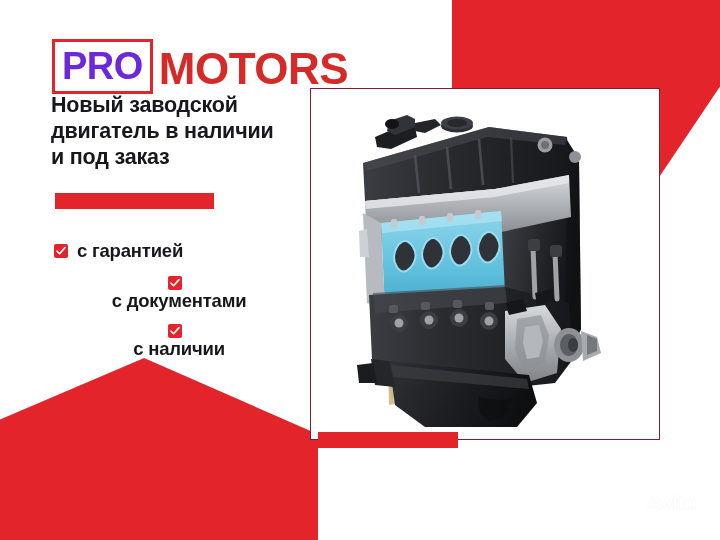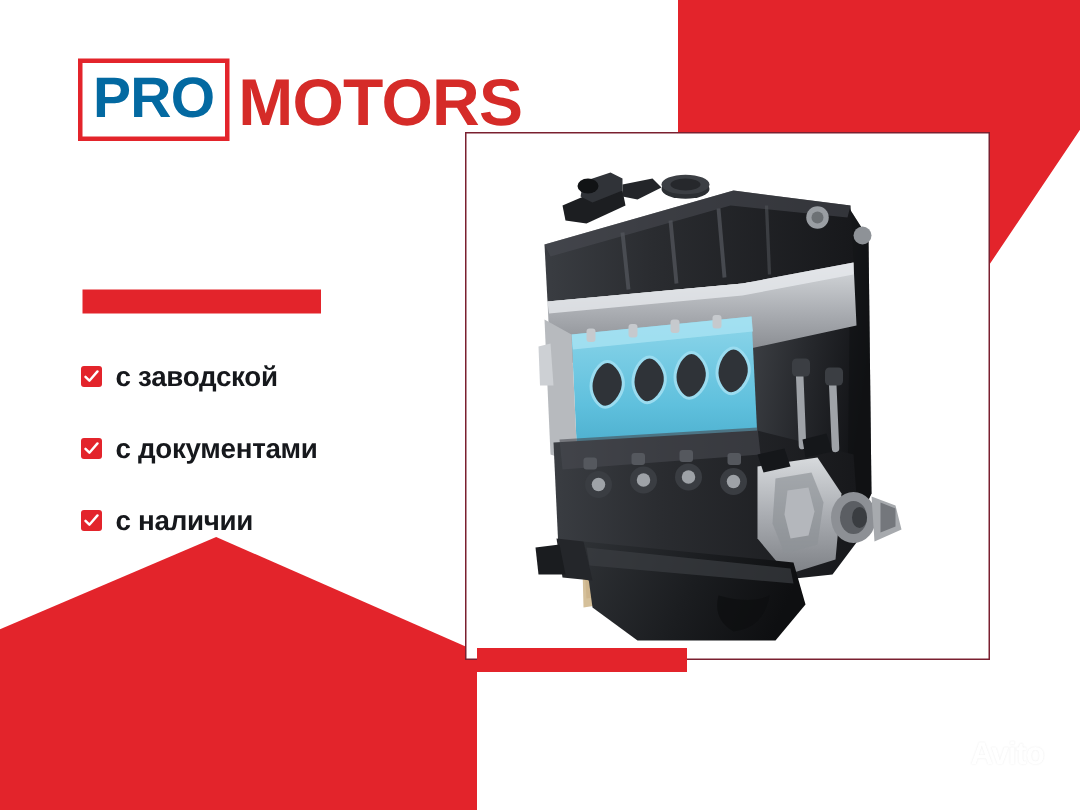--- a/index.html
+++ b/index.html
@@ -39,21 +39,21 @@
   
   .logo {
     position: absolute;
     left: 52px;
     top: 39px;
     display: flex;
     align-items: stretch;
   }
   .logo-pro {
     border: 3px solid #e3242b;
-    color: #0369a1;
+    color: #6d28d9;
     font-size: 38px;
     font-weight: bold;
     line-height: 1;
     padding: 5px 7px 6px 7px;
     letter-spacing: -0.5px;
     text-align: center;
   }
   .logo-motors {
     color: #d52b28;
     font-size: 44px;
@@ -92,21 +92,21 @@
     left: 54px;
     top: 228px;
     width: 250px;
   }
   .feature {
     display: flex;
     align-items: center;
     height: 46px;
     margin-bottom: 2px;
   }
-  .feature + .feature { margin-top: 2px; }
+  .feature + .feature { margin-top: 2px; flex-direction: column; }
   .checkbox {
     width: 14px;
     height: 14px;
     background: #e3242b;
     border-radius: 2px;
     flex: 0 0 auto;
     position: relative;
     margin-right: 9px;
   }
   .checkbox svg {
@@ -181,31 +181,36 @@
 <div id="canvas">
 
   <div class="shape-tr"></div>
   <div class="shape-bl"></div>
 
   <div class="logo">
     <span class="logo-pro">PRO</span>
     <span class="logo-motors">MOTORS</span>
   </div>
 
+  <div class="headline">
+    <div>Новый заводской</div>
+    <div>двигатель в наличии</div>
+    <div>и под заказ</div>
+  </div>
 
   <div class="divider"></div>
 
   <div class="features">
     <div class="feature">
       <span class="checkbox">
         <svg width="10" height="10" viewBox="0 0 10 10">
             <path d="M1 5.2 L3.6 7.8 L9 1.6" stroke="#ffffff" stroke-width="1.6" fill="none" stroke-linecap="round" stroke-linejoin="round"></path>
           </svg>
       </span>
-      <span class="feature-label">с заводской</span>
+      <span class="feature-label">с гарантией</span>
     </div>
     <div class="feature">
       <span class="checkbox">
         <svg width="10" height="10" viewBox="0 0 10 10">
             <path d="M1 5.2 L3.6 7.8 L9 1.6" stroke="#ffffff" stroke-width="1.6" fill="none" stroke-linecap="round" stroke-linejoin="round"></path>
           </svg>
       </span>
       <span class="feature-label">с документами</span>
     </div>
     <div class="feature">

